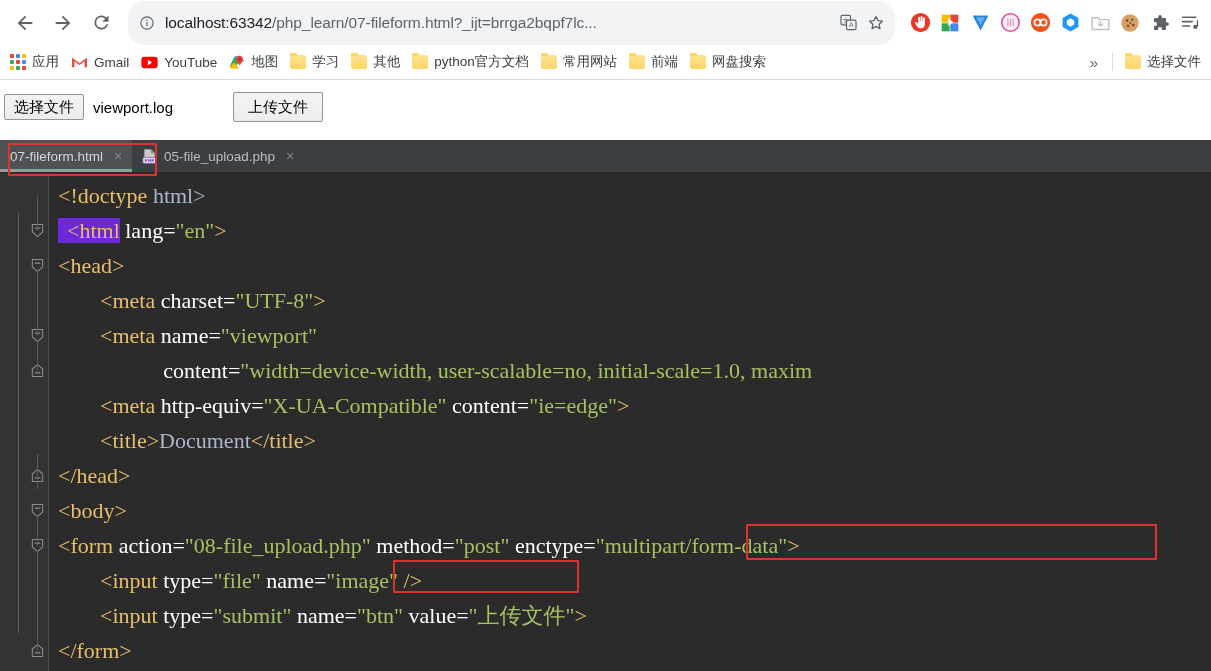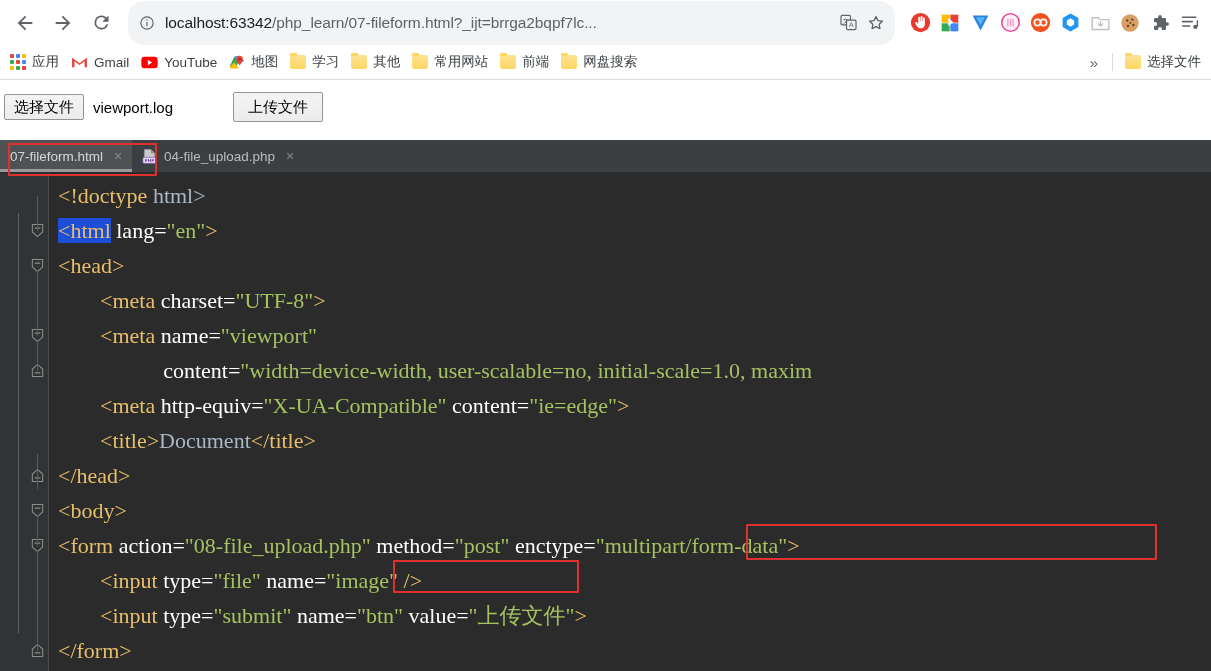--- a/index.html
+++ b/index.html
@@ -281,21 +281,21 @@
     white-space: pre;
   }
   .ln { height: 35px; padding-left: 10px; }
 
   
   .t-tag    { color: #e8bf6a; }
   .t-attr   { color: #ffffff; }
   .t-val    { color: #a5c261; }
   .t-text   { color: #a9b7c6; }
   .t-plain  { color: #bababa; }
-  .hl-word  { background: #1d4ed8; color: #e8bf6a; }
+  .hl-word  { background: #6d28d9; color: #e8bf6a; padding-left: 9px; }
 
   
   .fold {
     position: absolute;
     left: 30px;
     width: 15px;
     height: 15px;
   }
   .fold svg { display:block; }
   .guide-line {
@@ -497,20 +497,24 @@
     <div class="bm">
       <span class="folder-ico"></span>
       <span class="bm-label">学习</span>
     </div>
 
     <div class="bm">
       <span class="folder-ico"></span>
       <span class="bm-label">其他</span>
     </div>
 
+    <div class="bm">
+      <span class="folder-ico"></span>
+      <span class="bm-label">python官方文档</span>
+    </div>
 
     <div class="bm">
       <span class="folder-ico"></span>
       <span class="bm-label">常用网站</span>
     </div>
 
     <div class="bm">
       <span class="folder-ico"></span>
       <span class="bm-label">前端</span>
     </div>
@@ -548,21 +552,21 @@
     </div>
     <div class="ide-tab">
       <span class="php-ico">
         <svg width="15" height="15" viewBox="0 0 16 16">
           <path d="M2.5 0.5h7l4 4v5h-11z" fill="#c9c9c9" stroke="#9a9a9a" stroke-width="0.7"></path>
           <path d="M9.5 0.5l4 4h-4z" fill="#8f8f8f"></path>
           <rect x="1" y="9" width="14" height="6.2" rx="1" fill="#e8e0f5" stroke="#8b63c4" stroke-width="0.8"></rect>
           <text x="8" y="13.9" font-size="4.6" fill="#7a4fb5" text-anchor="middle" font-family="DejaVu Sans, sans-serif" font-weight="bold">PHP</text>
         </svg>
       </span>
-      <span>04-file_upload.php</span>
+      <span>05-file_upload.php</span>
       <span class="tab-close">×</span>
     </div>
   </div>
 
   <div class="code-area">
     <div class="gutter"></div>
     <div class="left-bar" style="top:40px;height:420px;"></div>
     <div id="fold-layer">
         <div class="fold" style="top: 50px;">
           <svg width="15" height="15" viewBox="0 0 16 16">

